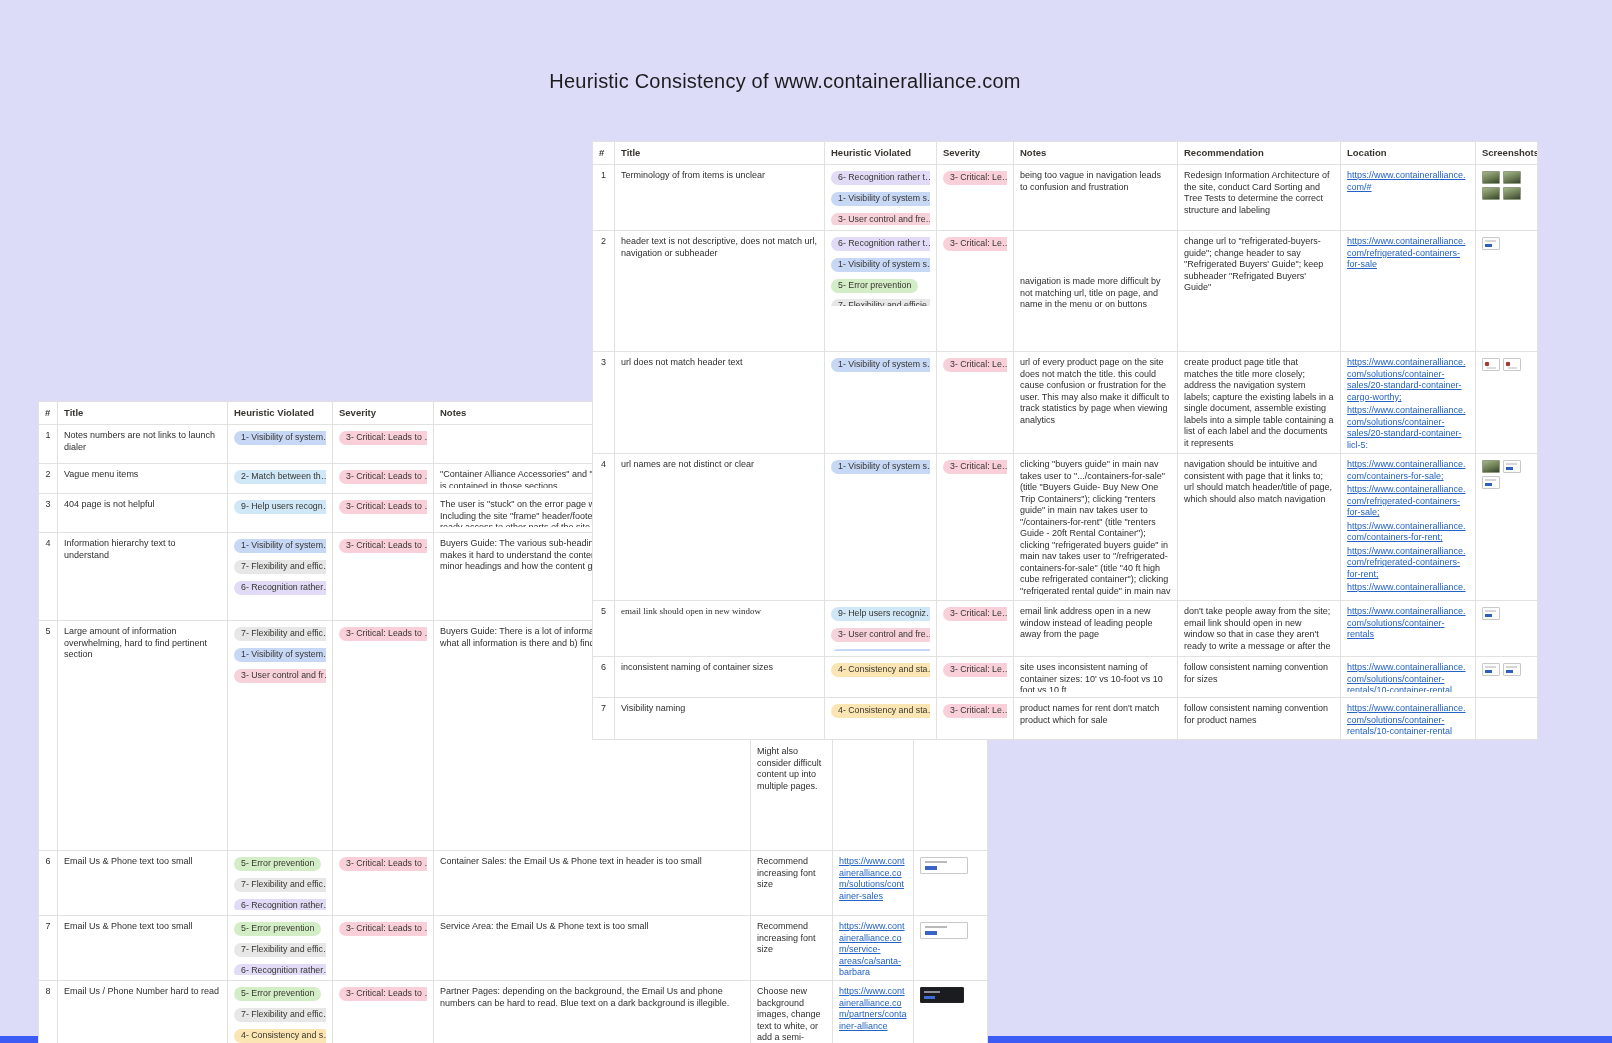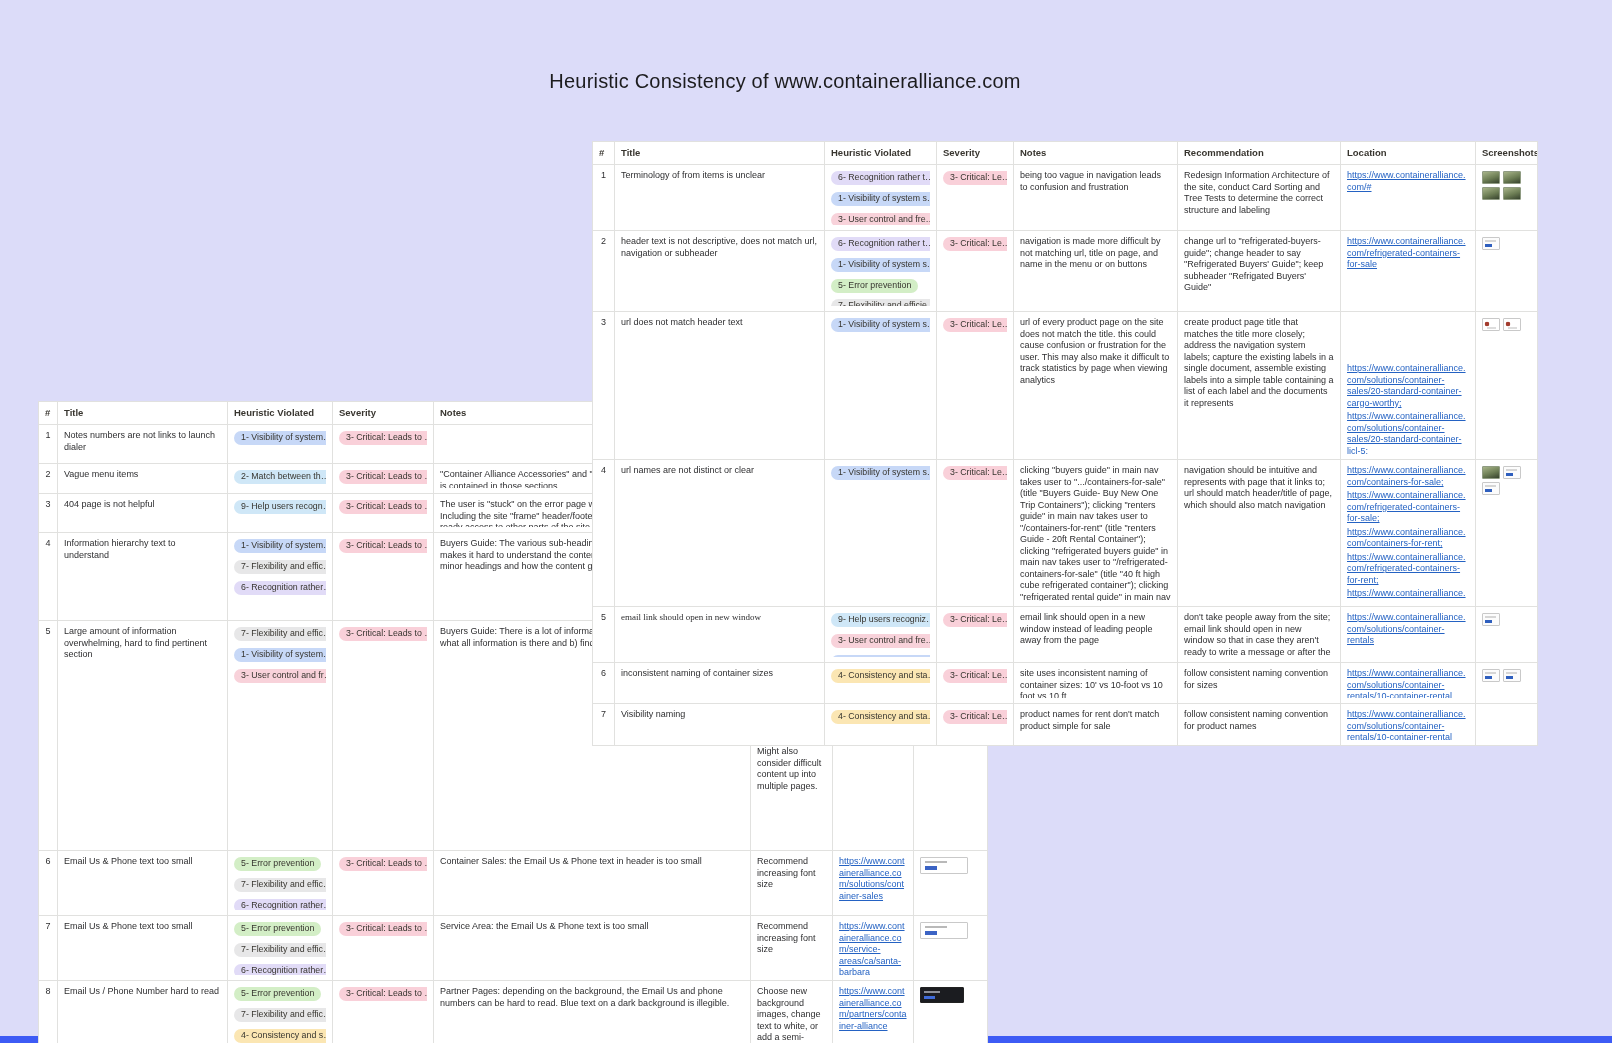--- a/index.html
+++ b/index.html
@@ -413,21 +413,21 @@
               <div class="pill-row"><span class="pill" style="background: rgb(211, 238, 198);">5- Error prevention</span></div>
               <div class="pill-row"><span class="pill" style="background: rgb(231, 231, 232);">7- Flexibility and efficiency ...</span></div>
             </div>
           </td>
           <td>
             <div class="cellc" style="height: 70px;">
               <div class="pill-row"><span class="pill" style="background: rgb(249, 208, 217);">3- Critical: Lea...</span></div>
             </div>
           </td>
           <td>
-            <div class="cellc notes-text" style="height: 70px;">navigation is made more difficult by not matching url, title on page, and name in the menu or on buttons</div>
+            <div class="cellc notes-text" style="height: 70px; margin-top: 40px;">navigation is made more difficult by not matching url, title on page, and name in the menu or on buttons</div>
           </td>
           <td>
             <div class="cellc rec-text" style="height: 70px;">change url to "refrigerated-buyers-guide"; change header to say "Refrigerated Buyers' Guide"; keep subheader "Refrigated Buyers' Guide"</div>
           </td>
           <td>
             <div class="cellc" style="height: 70px;">
               <a class="loc-link" style="color: rgb(36, 98, 195);">https://www.containeralliance.com/refrigerated-containers-for-sale</a>
             </div>
           </td>
           <td>
@@ -449,21 +449,21 @@
               <div class="pill-row"><span class="pill" style="background: rgb(249, 208, 217);">3- Critical: Lea...</span></div>
             </div>
           </td>
           <td>
             <div class="cellc notes-text" style="height: 91px;">url of every product page on the site does not match the title. this could cause confusion or frustration for the user. This may also make it difficult to track statistics by page when viewing analytics</div>
           </td>
           <td>
             <div class="cellc rec-text" style="height: 91px;">create product page title that matches the title more closely; address the navigation system labels; capture the existing labels in a single document, assemble existing labels into a simple table containing a list of each label and the documents it represents</div>
           </td>
           <td>
-            <div class="cellc" style="height: 91px; margin-top: 46px;">
+            <div class="cellc" style="height: 91px;">
               <a class="loc-link" style="color: rgb(36, 98, 195);">https://www.containeralliance.com/solutions/container-sales/20-standard-container-cargo-worthy;</a>
               <a class="loc-link" style="color: rgb(36, 98, 195);">https://www.containeralliance.com/solutions/container-sales/20-standard-container-licl-5;</a>
             </div>
           </td>
           <td>
             <div class="cellc" style="height: 91px;"><span class="thumb card-red"></span><span class="thumb card-red"></span></div>
           </td>
         </tr>
         <tr style="height: 146px;">
           <td class="num-cell">4</td>
@@ -477,21 +477,21 @@
           </td>
           <td>
             <div class="cellc" style="height: 136px;">
               <div class="pill-row"><span class="pill" style="background: rgb(249, 208, 217);">3- Critical: Lea...</span></div>
             </div>
           </td>
           <td>
             <div class="cellc notes-text" style="height: 136px;">clicking "buyers guide" in main nav takes user to ".../containers-for-sale" (title "Buyers Guide- Buy New One Trip Containers"); clicking "renters guide" in main nav takes user to "/containers-for-rent" (title "renters Guide - 20ft Rental Container"); clicking "refrigerated buyers guide" in main nav takes user to "/refrigerated-containers-for-sale" (title "40 ft high cube refrigerated container"); clicking "refrigerated rental guide" in main nav takes user to "/refrigerated-containers-for-rent" (title "20ft Refrigerated Containers For Rent - Refrigerated Container Rental Guide");</div>
           </td>
           <td>
-            <div class="cellc rec-text" style="height: 136px;">navigation should be intuitive and represents with page that it links to; url should match header/title of page, which should also match navigation</div>
+            <div class="cellc rec-text" style="height: 136px;">navigation should be intuitive and consistent with page that it links to; url should match header/title of page, which should also match navigation</div>
           </td>
           <td>
             <div class="cellc" style="height: 136px;">
               <a class="loc-link" style="color: rgb(36, 98, 195);">https://www.containeralliance.com/containers-for-sale;</a>
               <a class="loc-link" style="color: rgb(36, 98, 195);">https://www.containeralliance.com/refrigerated-containers-for-sale;</a>
               <a class="loc-link" style="color: rgb(36, 98, 195);">https://www.containeralliance.com/containers-for-rent;</a>
               <a class="loc-link" style="color: rgb(36, 98, 195);">https://www.containeralliance.com/refrigerated-containers-for-rent;</a>
               <a class="loc-link" style="color: rgb(36, 98, 195);">https://www.containeralliance.com/solutions/container-sales</a>
             </div>
           </td>
@@ -510,21 +510,21 @@
               <div class="pill-row"><span class="pill" style="background: rgb(248, 210, 218);">3- User control and freedom</span></div>
               <div class="pill-row"><span class="pill" style="background: rgb(199, 216, 247);">1- Visibility of system status</span></div>
             </div>
           </td>
           <td>
             <div class="cellc" style="height: 45px;">
               <div class="pill-row"><span class="pill" style="background: rgb(249, 208, 217);">3- Critical: Lea...</span></div>
             </div>
           </td>
           <td>
-            <div class="cellc notes-text" style="height: 45px;">email link should open in a new window instead of leading people away from the page</div>
+            <div class="cellc notes-text" style="height: 45px;">email link address open in a new window instead of leading people away from the page</div>
           </td>
           <td>
             <div class="cellc rec-text" style="height: 45px;">don't take people away from the site; email link should open in new window so that in case they aren't ready to write a message or after the email sends, when the user closes the window they see the site and continue shopping</div>
           </td>
           <td>
             <div class="cellc" style="height: 45px;">
               <a class="loc-link" style="color: rgb(36, 98, 195);">https://www.containeralliance.com/solutions/container-rentals</a>
             </div>
           </td>
           <td>
@@ -570,21 +570,21 @@
             <div class="cellc" style="height: 31px;">
               <div class="pill-row"><span class="pill" style="background: rgb(251, 230, 179);">4- Consistency and standar...</span></div>
             </div>
           </td>
           <td>
             <div class="cellc" style="height: 31px;">
               <div class="pill-row"><span class="pill" style="background: rgb(249, 208, 217);">3- Critical: Lea...</span></div>
             </div>
           </td>
           <td>
-            <div class="cellc notes-text" style="height: 31px;">product names for rent don't match product simple for sale</div>
+            <div class="cellc notes-text" style="height: 31px;">product names for rent don't match product which for sale</div>
           </td>
           <td>
             <div class="cellc rec-text" style="height: 31px;">follow consistent naming convention for product names</div>
           </td>
           <td>
             <div class="cellc" style="height: 31px;">
               <a class="loc-link" style="color: rgb(36, 98, 195);">https://www.containeralliance.com/solutions/container-rentals/10-container-rental</a>
             </div>
           </td>
           <td>

